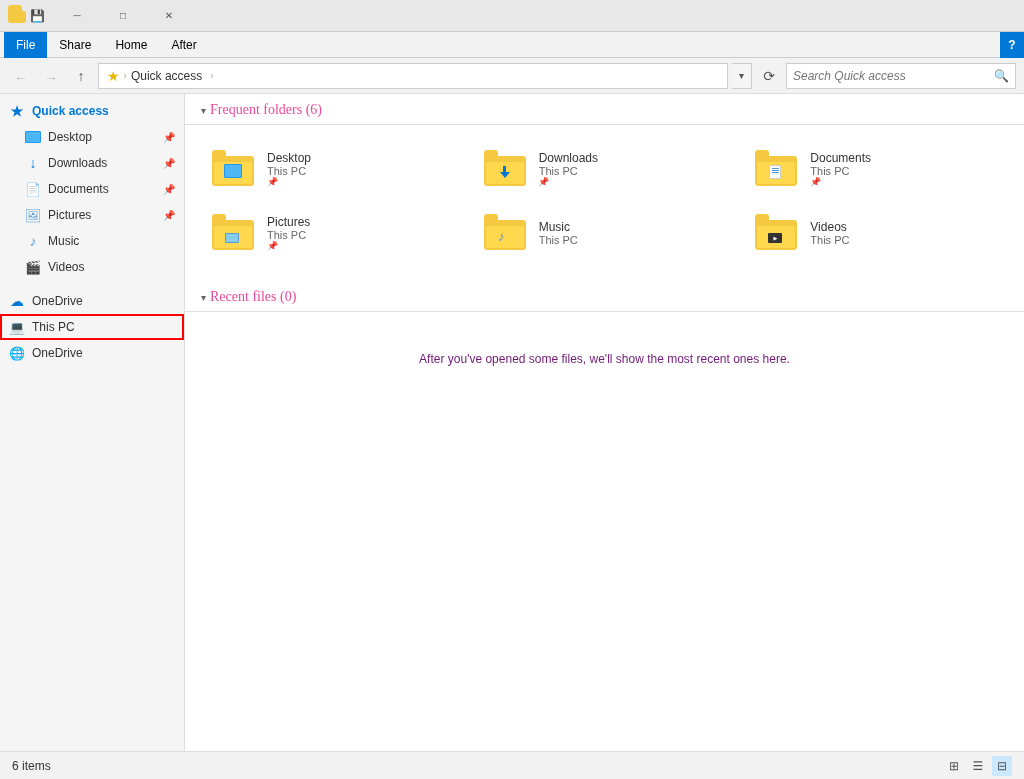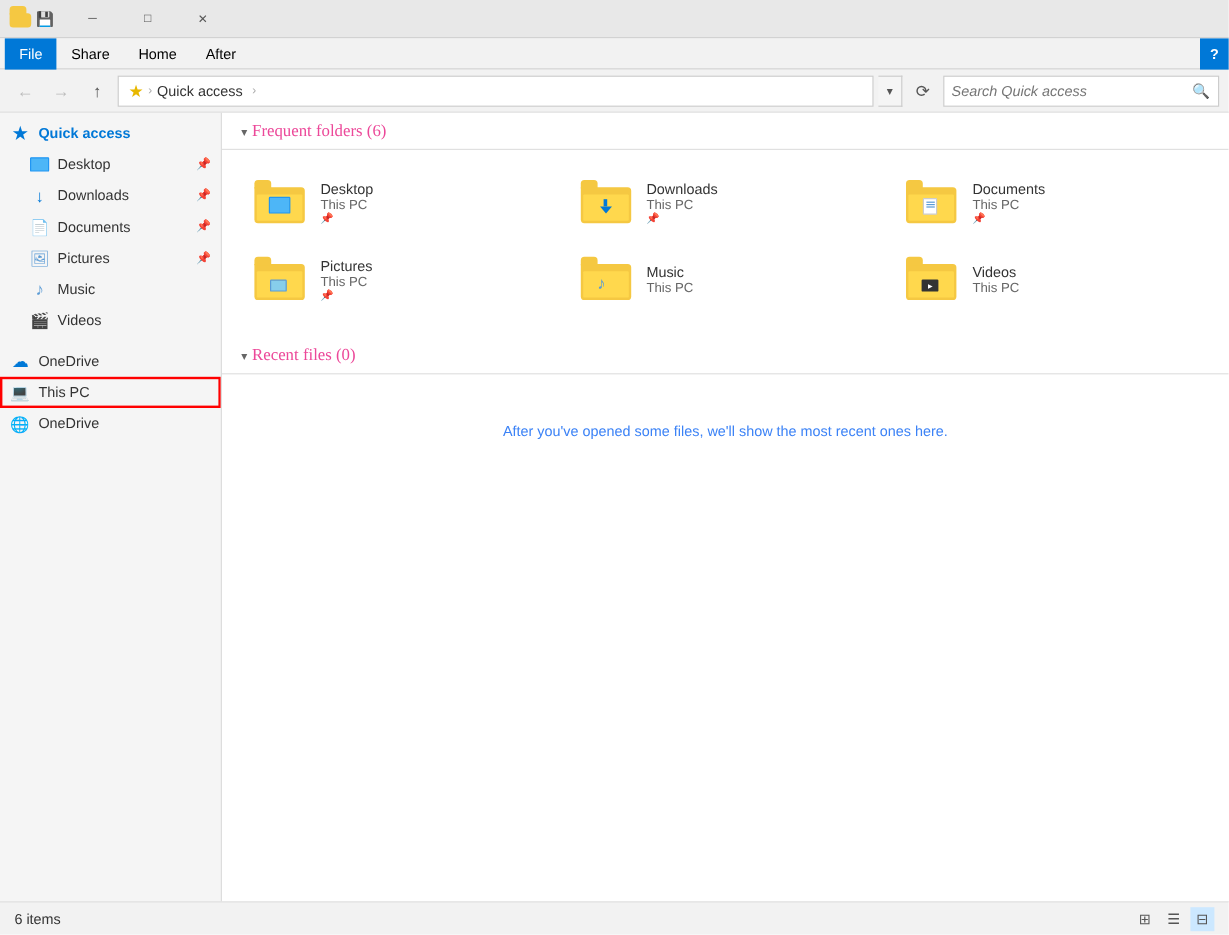--- a/index.html
+++ b/index.html
@@ -100,21 +100,21 @@
     .folder-videos-icon .film { width: 14px; height: 10px; background: #333; border-radius: 1px; position: absolute; bottom: 7px; left: 13px; overflow: hidden; display: flex; align-items: center; justify-content: center; }
     .folder-videos-icon .film::after { content: '▶'; font-size: 5px; color: #fff; }
 
     .folder-info { display: flex; flex-direction: column; }
     .folder-name { font-size: 12px; color: #333; font-weight: normal; }
     .folder-sub { font-size: 11px; color: #666; }
     .folder-pin { font-size: 9px; color: #0078d7; }
 
     
     .recent-section { padding: 0; }
-    .recent-empty { padding: 40px; text-align: center; color: #3b82f6; font-size: 12px; }
+    .recent-empty { padding: 40px; text-align: center; color: #701a75; font-size: 12px; }
 
     
     .status-bar { display: flex; align-items: center; height: 28px; background: #f2f2f2; border-top: 1px solid #ddd; padding: 0 12px; font-size: 12px; color: #333; }
     .status-text { flex: 1; }
     .status-view-icons { display: flex; gap: 4px; margin-left: auto; }
     .view-icon { width: 20px; height: 20px; display: flex; align-items: center; justify-content: center; cursor: pointer; color: #555; font-size: 12px; }
     .view-icon.active { background: #cce8ff; }
   </style>
 </head>
 <body>

